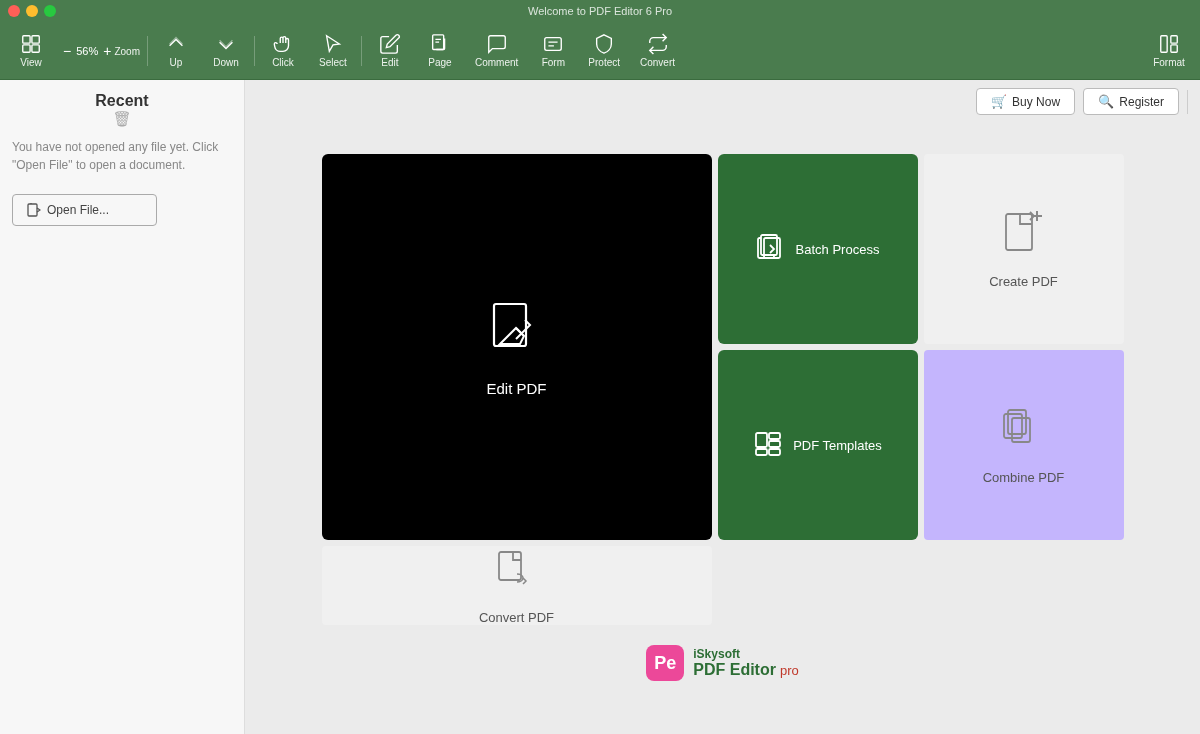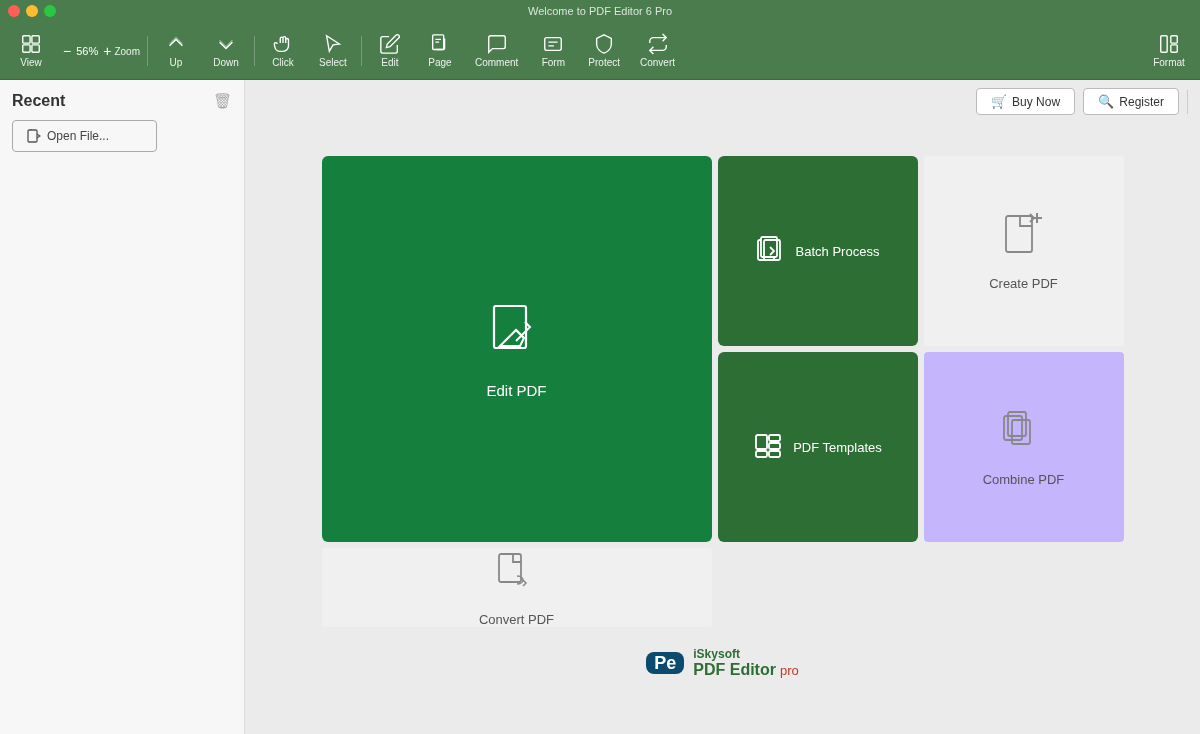--- a/index.html
+++ b/index.html
@@ -125,20 +125,21 @@
       border-right: 1px solid #ddd;
       display: flex;
       flex-direction: column;
       padding: 12px;
     }
     .sidebar-header {
       display: flex;
       align-items: center;
       justify-content: space-between;
       margin-bottom: 10px;
+      flex-direction: column;
     }
     .sidebar-title {
       font-size: 16px;
       font-weight: 600;
       color: #333;
     }
     .trash-icon {
       color: #aaa;
       font-size: 15px;
       cursor: pointer;
@@ -213,21 +214,21 @@
       gap: 12px;
     }
     .card-label {
       font-size: 13px;
       color: #555;
       font-weight: 400;
     }
 
     
     .card-edit-pdf {
-      background: #15803d;
+      background: #000000;
       grid-row: 1 / 3;
       border-radius: 6px;
     }
     .card-edit-pdf .card-label { color: white; font-size: 15px; }
 
     
     .card-create {
       background: #f0f0f0;
     }
 
@@ -266,26 +267,26 @@
     }
 
     
     .logo-area {
       display: flex;
       align-items: center;
       justify-content: center;
       padding: 8px 0 12px 0;
     }
     .logo-badge {
-      background: #0c4a6e;
+      background: #ec4899;
       color: white;
       font-size: 18px;
       font-weight: bold;
       width: 38px;
-      height: 22px;
+      height: 36px;
       border-radius: 8px;
       display: flex;
       align-items: center;
       justify-content: center;
       margin-right: 9px;
     }
     .logo-text-block {
       display: flex;
       flex-direction: column;
     }
@@ -451,20 +452,21 @@
   </div>
 </div>
 
 <div class="main">
 
   <div class="sidebar">
     <div class="sidebar-header">
       <span class="sidebar-title">Recent</span>
       <span class="trash-icon">🗑</span>
     </div>
+    <p class="sidebar-empty">You have not opened any file yet. Click "Open File" to open a document.</p>
     <button class="open-file-btn">
       <svg width="14" height="16" viewBox="0 0 14 16" fill="none" stroke="#555" stroke-width="1.3">
         <rect x="1" y="2" width="9" height="12" rx="1"></rect>
         <path d="M4 2V1M10 6l3 2-3 2"></path>
       </svg>
       <span>Open File...</span>
     </button>
   </div>
 
   <div class="content">

